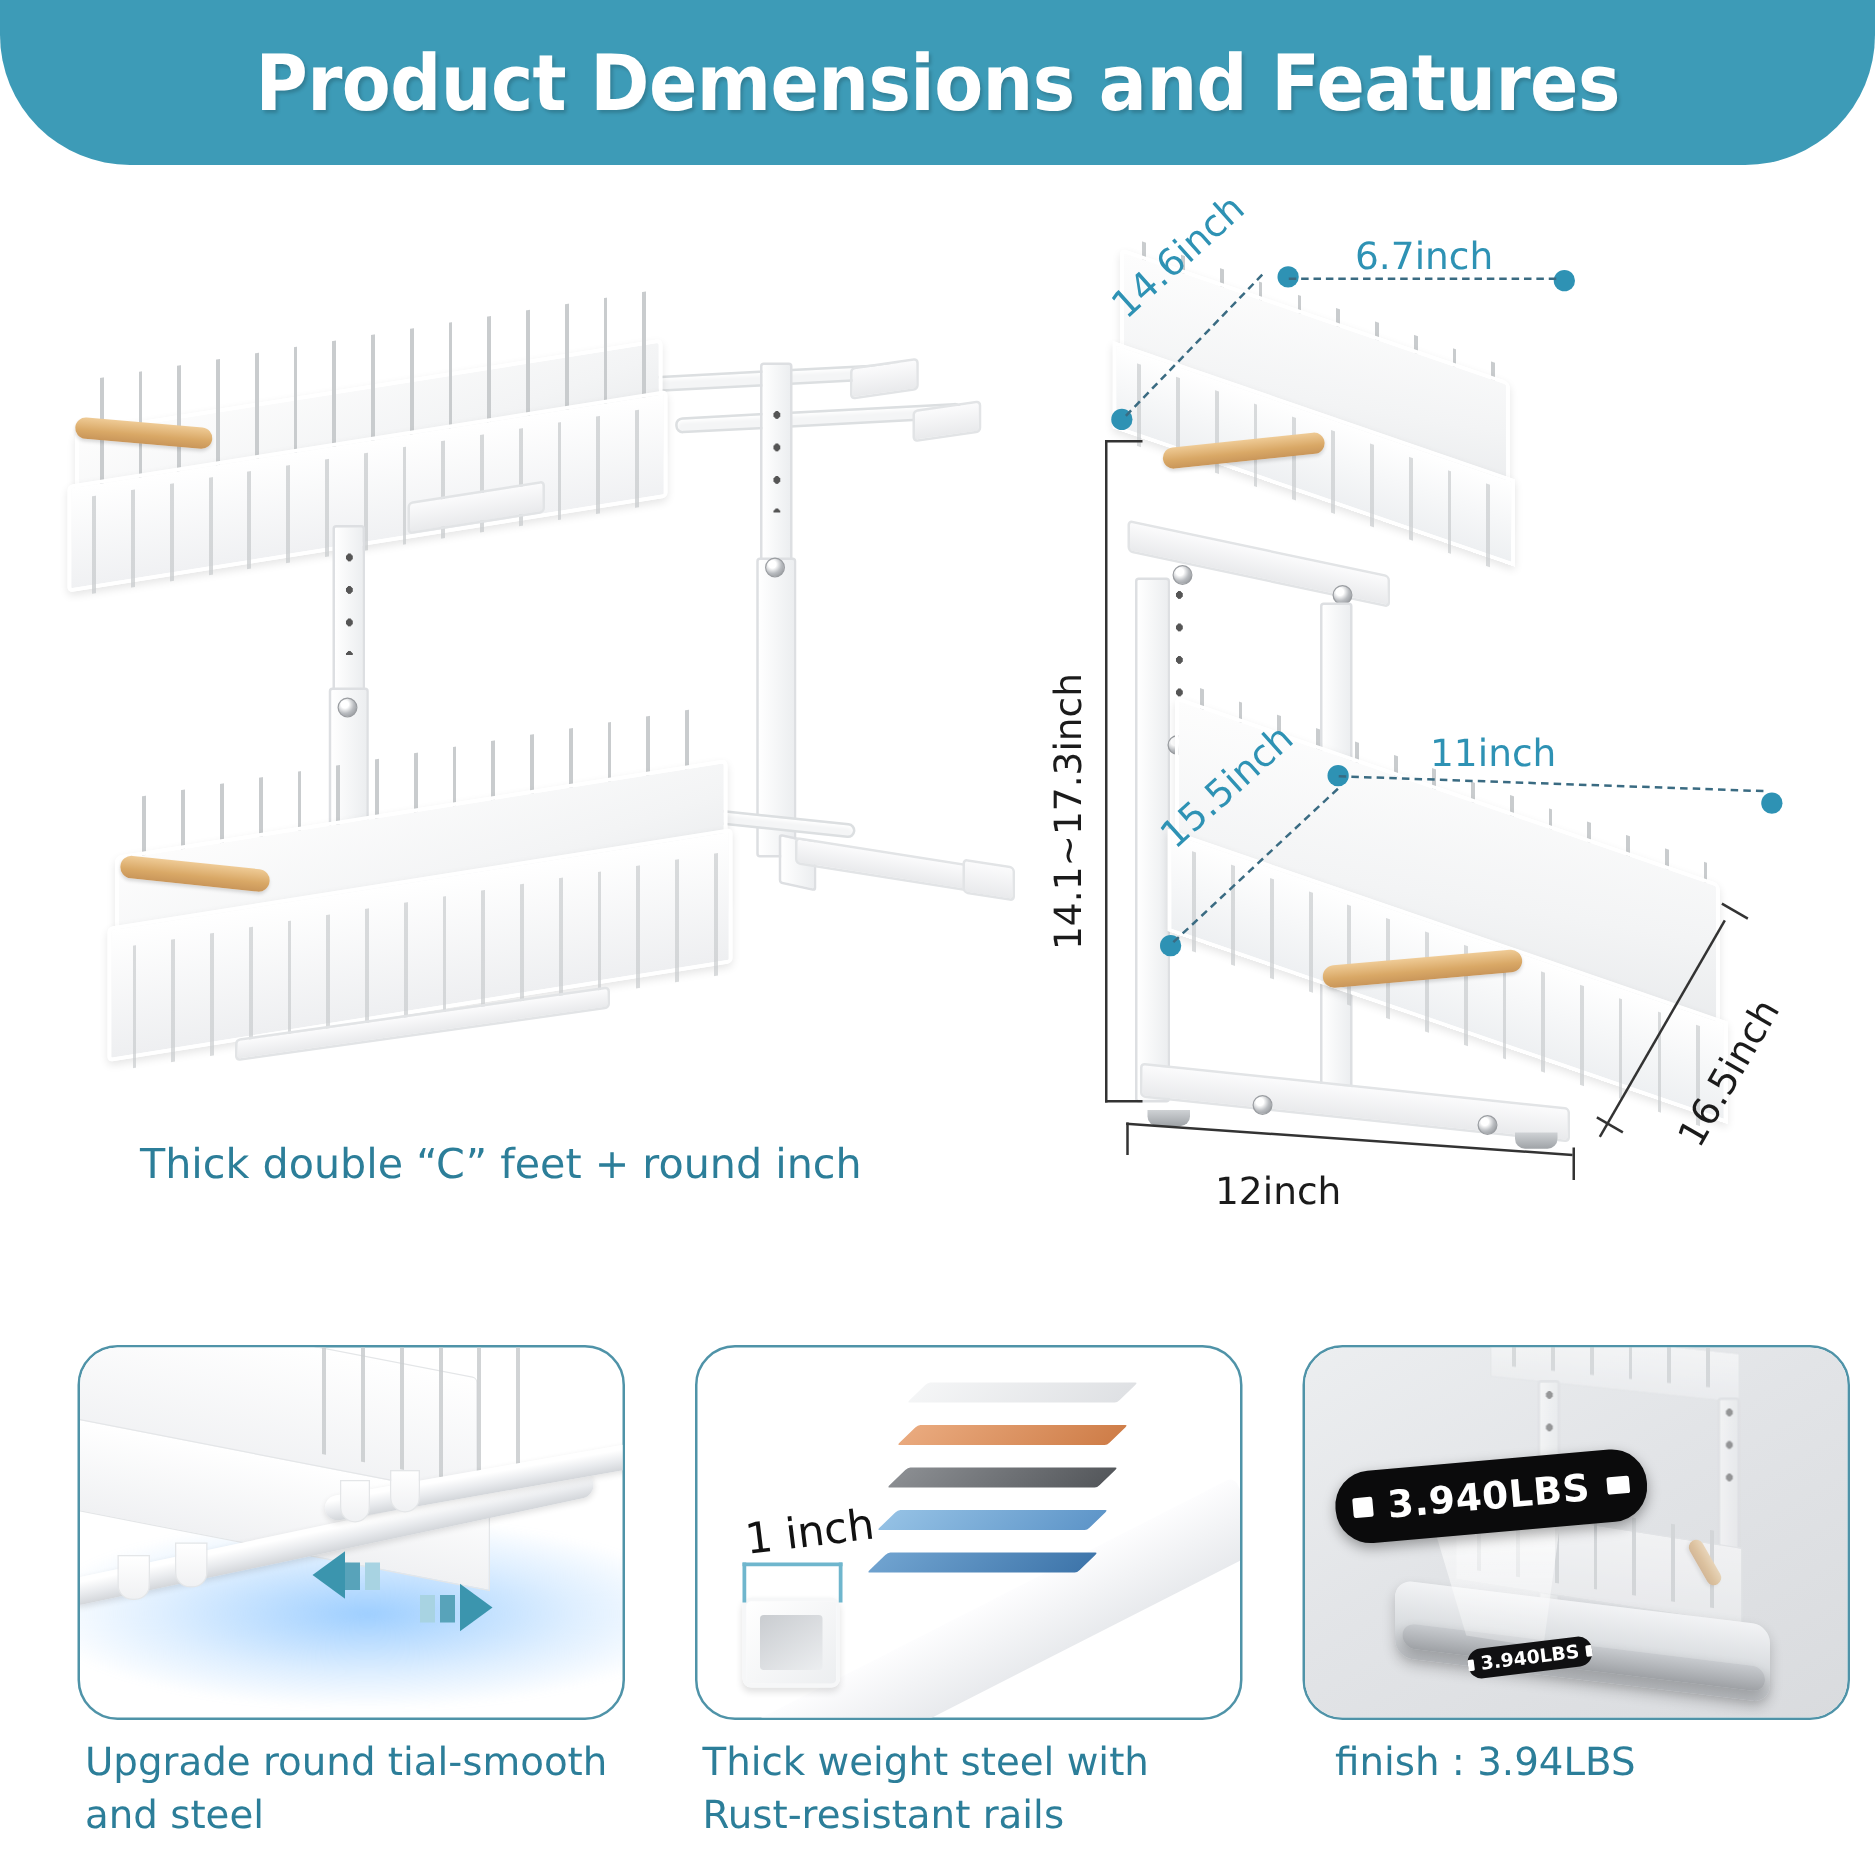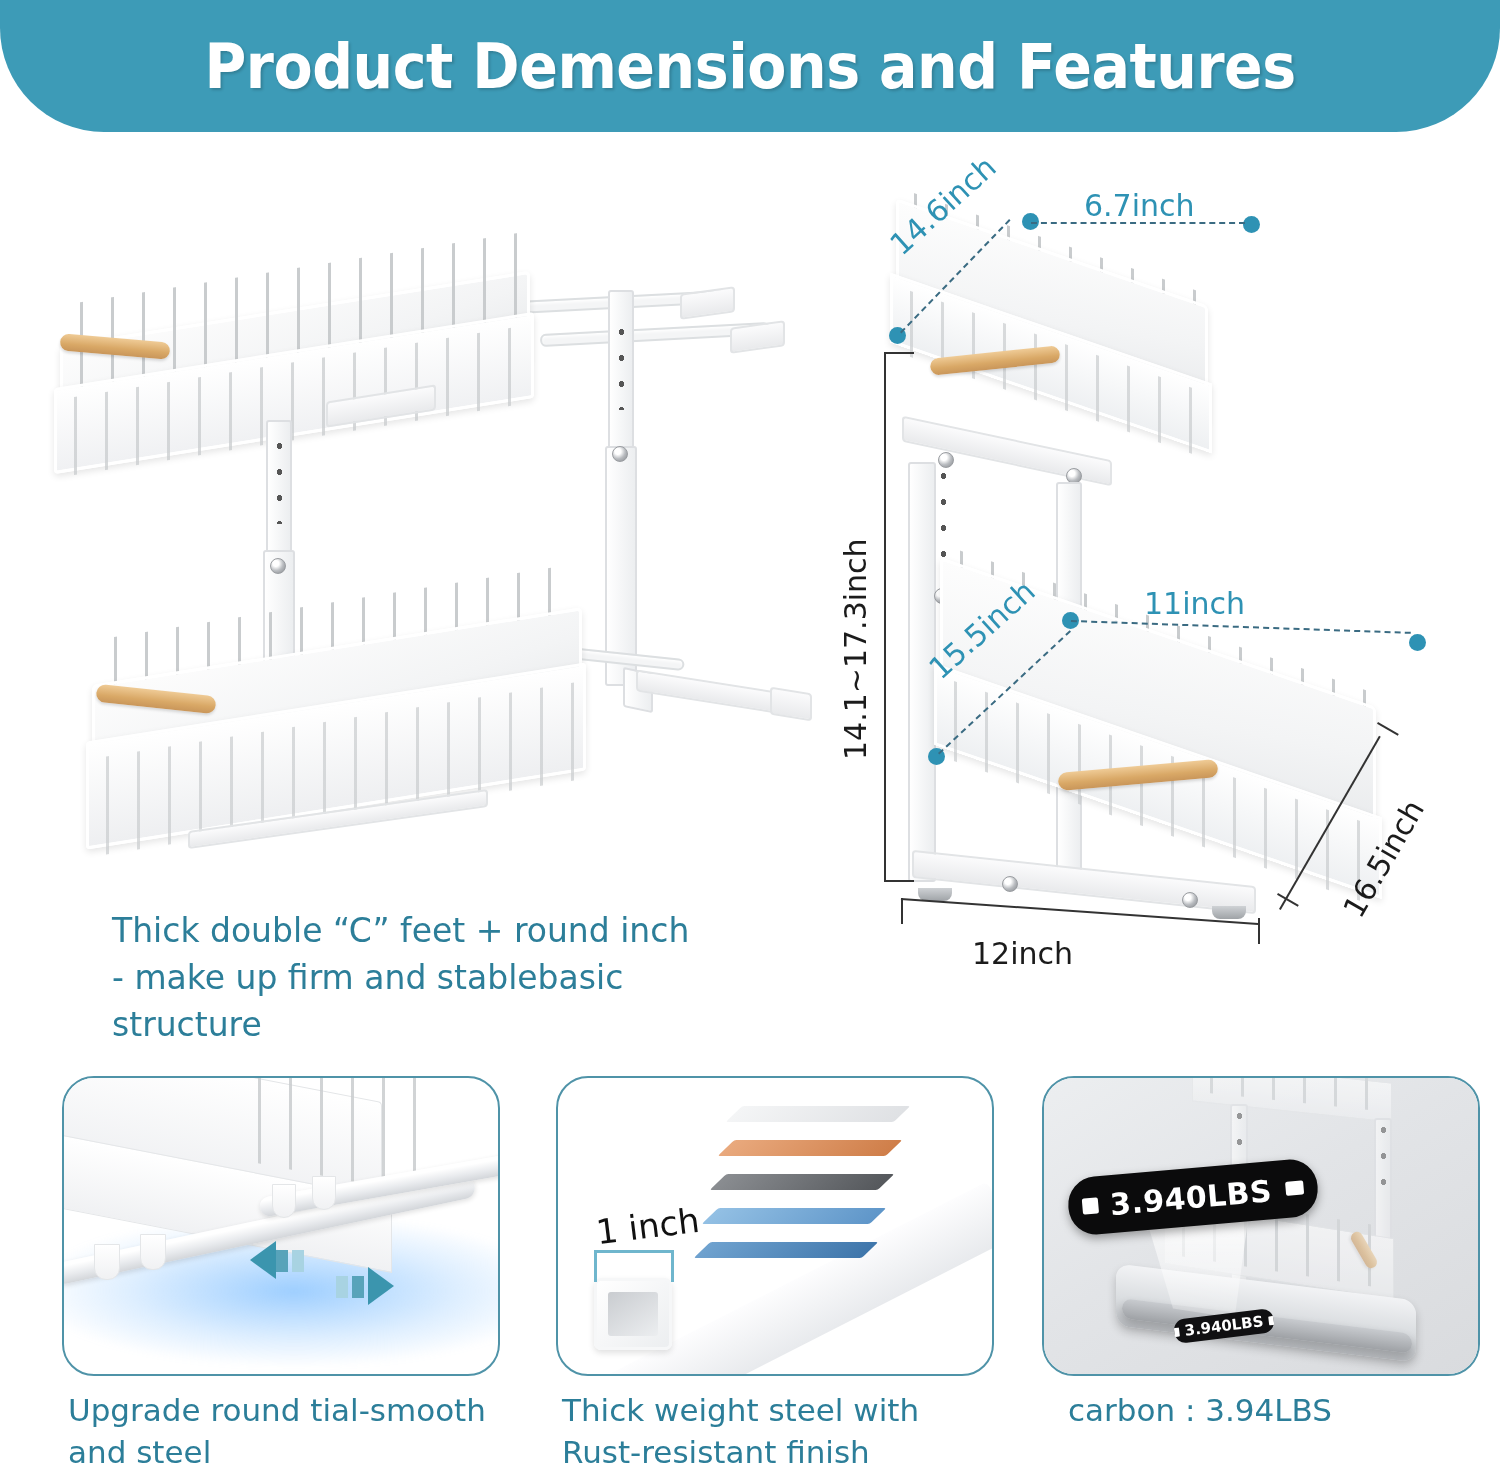--- a/index.html
+++ b/index.html
@@ -282,21 +282,20 @@
            transform: skewY(-9deg); border-radius:4px; background:linear-gradient(to bottom,#ffffff,#eeeff1);"></div>
       <div class="wirewall" style="left:52px; top:470px; width:490px; height:98px; transform: skewY(-9deg); opacity:.7;"></div>
       <div class="woodbar" style="left:56px; top:440px; width:120px; height:18px; transform:rotate(6deg);"></div>
     </div>
 
     <div class="platebase" style="left:148px; top:560px; width:300px; height:18px; transform:skewY(-8deg);"></div>
   </div>
 
   <div class="caption-lg" style="left:112px; top:908px; width:640px;">
     <div>Thick double “C” feet + round inch</div>
-    <div>- make up firm and stablebasic structure</div>
   </div>
 
   <div class="scene" style="left:860px; top:200px; width:620px; height:760px;">
 
     <div>
       <div class="wirewall" style="left:40px; top:40px; width:300px; height:110px; transform: skewY(19deg);"></div>
       <div class="basket" style="left:36px; top:52px; width:312px; height:120px;
            transform: skewY(19deg); border-radius:5px;"></div>
       <div class="basket" style="left:30px; top:128px; width:322px; height:70px;
            transform: skewY(19deg); background:linear-gradient(to bottom,#ffffff,#eef0f2);"></div>
@@ -410,21 +409,21 @@
     <div class="layer" style="left:160px; top:96px;  width:168px; background:linear-gradient(to right,#8a8d91,#55585c);"></div>
     <div class="layer" style="left:152px; top:130px; width:168px; background:linear-gradient(to right,#93c0e4,#5f96c9);"></div>
     <div class="layer" style="left:144px; top:164px; width:168px; background:linear-gradient(to right,#6fa2cf,#3f76ab);"></div>
 
     <div class="meas-bracket" style="left:36px; top:172px; width:80px; height:32px;"></div>
     <div class="inch-label" style="left:38px; top:128px;">1 inch</div>
   </div>
 
   <div class="caption" style="left:562px; top:1390px; width:420px;">
     <div>Thick weight steel with</div>
-    <div>Rust-resistant finish</div>
+    <div>Rust-resistant rails</div>
   </div>
 
   <div class="panel" style="left:1042px; top:1076px; width:438px; height:300px;">
     <div class="scale-bg"></div>
 
     <div class="ghost">
       <div class="slat" style="left:148px; top:-6px; width:200px; height:40px; transform:skewY(6deg);"></div>
       <div class="wirewall" style="left:152px; top:-16px; width:194px; height:40px; transform:skewY(6deg);"></div>
       <div class="post" style="left:186px; top:26px; width:18px; height:196px;"></div>
       <div class="post" style="left:330px; top:40px; width:18px; height:190px;"></div>
@@ -448,16 +447,16 @@
     </div>
 
     <div class="lcd" style="left:24px; top:90px; width:250px; height:58px; transform:rotate(-5deg);">
       <span class="icon-sq" style="width:16px;height:16px;background:#fff;margin-right:12px;border-radius:2px;"></span>
       <span class="lcd-text">3.940LBS</span>
       <span class="icon-sq" style="width:18px;height:14px;background:#fff;margin-left:14px;border-radius:2px;"></span>
     </div>
   </div>
 
   <div class="caption" style="left:1068px; top:1390px; width:420px;">
-    <div>carbon : 3.94LBS</div>
+    <div>finish : 3.94LBS</div>
   </div>
 
 </div>
 
 </body></html>

